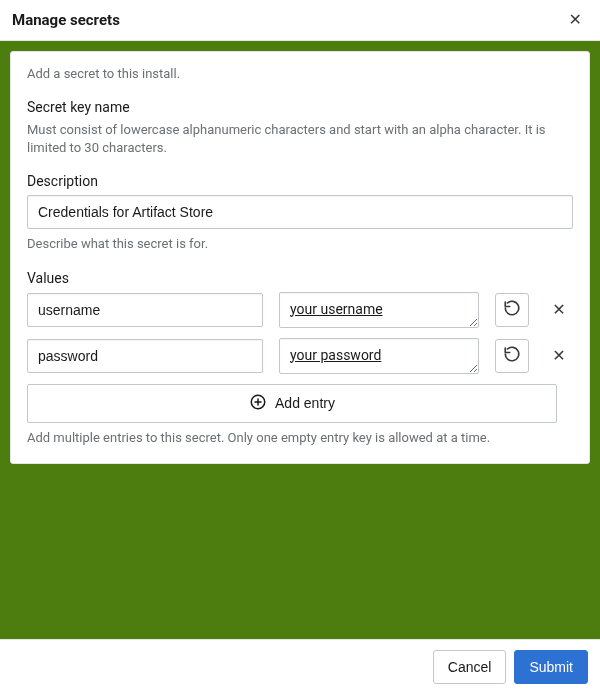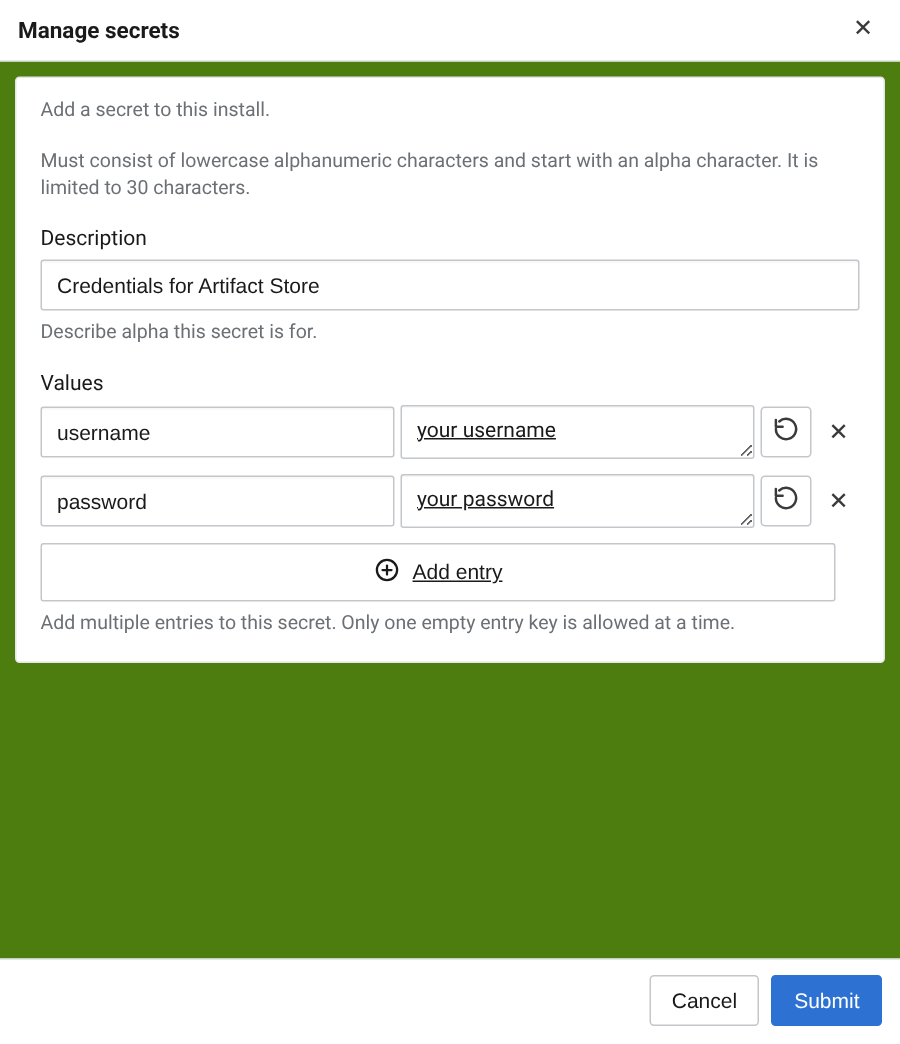--- a/index.html
+++ b/index.html
@@ -80,21 +80,21 @@
   .field-help {
     font-size: 13px;
     color: #6b7075;
     margin-top: 6px;
     line-height: 1.4;
   }
   .section { margin-bottom: 16px; }
   .values-row {
     display: flex;
     align-items: center;
-    gap: 4px;
+    gap: 16px;
     margin-bottom: 10px;
   }
   .values-row .kv-input {
     flex: 0 0 236px;
     font-size: 14px;
     padding: 8px 10px;
     border: 1px solid #c3c6ca;
     border-radius: 2px;
     outline: none;
     box-shadow: inset 0 1px 1px rgba(0,0,0,0.04);
@@ -141,21 +141,20 @@
     border: 1px solid #c3c6ca;
     border-radius: 2px;
     background: #ffffff;
     cursor: pointer;
     display: flex;
     align-items: center;
     justify-content: center;
     gap: 8px;
     font-size: 14px;
     color: #1a1a1a;
-    text-decoration: underline;
   }
   .add-entry svg { width: 18px; height: 18px; }
   .dialog-footer {
     padding: 10px 12px 12px;
     background: #ffffff;
     border-top: 1px solid #e5e6e8;
     display: flex;
     justify-content: flex-end;
     gap: 8px;
   }
@@ -187,27 +186,28 @@
       <span>✕</span>
     </button>
   </div>
 
   <div class="dialog-body">
     <div class="panel">
 
       <div class="entity-sub">Add a secret to this install.</div>
 
       <div class="section">
+        <div class="field-label">Secret key name</div>
         <div class="field-help">Must consist of lowercase alphanumeric characters and start with an alpha character. It is limited to 30 characters.</div>
       </div>
 
       <div class="section">
         <div class="field-label">Description</div>
         <input type="text" class="text-input" value="Credentials for Artifact Store" style="">
-        <div class="field-help">Describe alpha this secret is for.</div>
+        <div class="field-help">Describe what this secret is for.</div>
       </div>
 
       <div class="section" style="margin-bottom:0;">
         <div class="field-label">Values</div>
 
         <div class="values-row">
           <input type="text" class="kv-input" value="username" style="">
           <textarea class="kv-input" style="">your username</textarea>
           <button class="icon-btn" aria-label="Reset value">
             <span>

